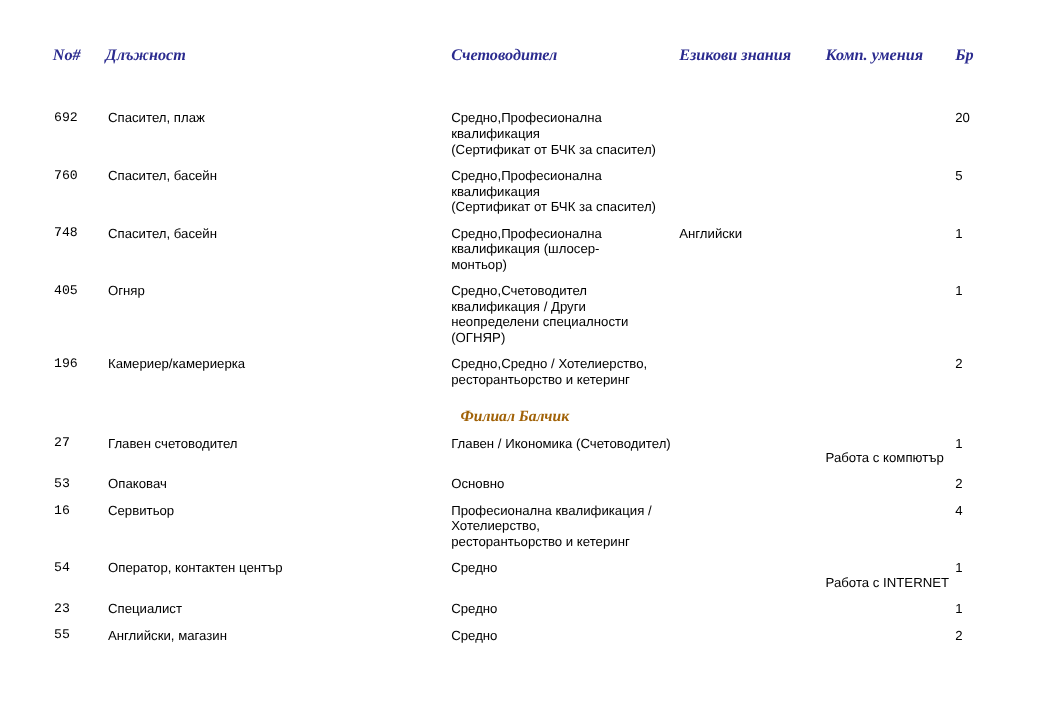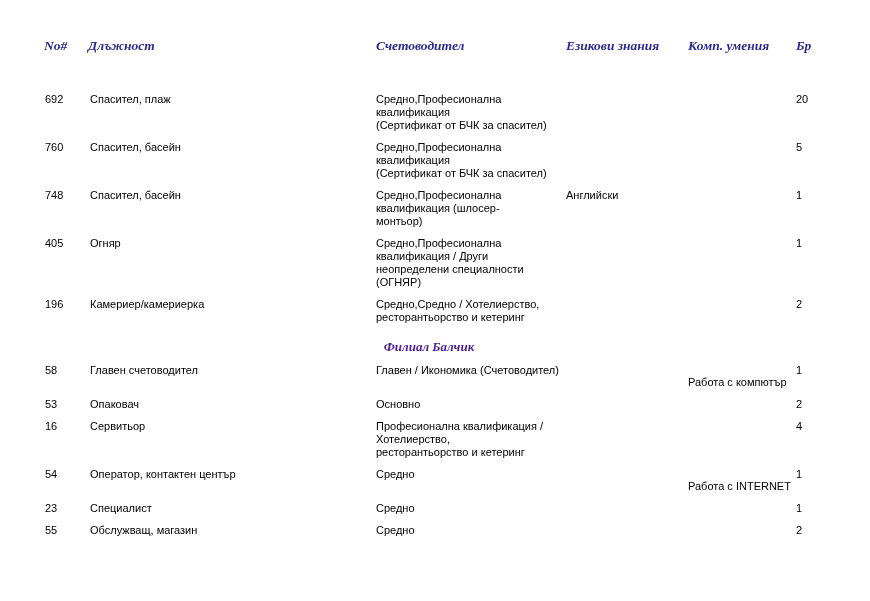--- a/index.html
+++ b/index.html
@@ -52,33 +52,33 @@
   tbody td {
     font-size: 11px;
     color: #000000;
     vertical-align: top;
     padding: 0 4px 0 0;
     line-height: 13px;
   }
   tbody tr.row td {
     padding-top: 9px;
   }
-  td.c-no-cell   { padding-left: 1px; }
+  td.c-no-cell   { padding-left: 1px; font-family: Liberation Mono, monospace; }
   td.c-pos-cell  { padding-left: 2px; }
   td.c-edu-cell  { padding-left: 0px; }
   td.c-lang-cell { padding-left: 0px; }
   td.c-comp-cell { padding-left: 0px; }
   td.c-cnt-cell  { padding-left: 0px; }
 
   tr.section td {
     font-family: "Liberation Serif", serif;
     font-style: italic;
     font-weight: bold;
     font-size: 13px;
-    color: #4c1d95;
+    color: #a16207;
     text-align: center;
     padding-top: 16px;
     padding-bottom: 2px;
   }
   .nowrapline { white-space: pre-line; }
   .comp-shift { display: block; padding-top: 12px; }
 </style>
 </head>
 <body>
 
@@ -126,42 +126,42 @@
         <td class="c-pos-cell">Спасител, басейн</td>
         <td class="c-edu-cell nowrapline">Средно,Професионална квалификация (шлосер-
 монтьор)</td>
         <td class="c-lang-cell">Английски</td>
         <td class="c-comp-cell"></td>
         <td class="c-cnt-cell">1</td>
       </tr>
       <tr class="row">
         <td class="c-no-cell">405</td>
         <td class="c-pos-cell">Огняр</td>
-        <td class="c-edu-cell nowrapline">Средно,Професионална квалификация / Други
+        <td class="c-edu-cell nowrapline">Средно,Счетоводител квалификация / Други
 неопределени специалности (ОГНЯР)</td>
         <td class="c-lang-cell"></td>
         <td class="c-comp-cell"></td>
         <td class="c-cnt-cell">1</td>
       </tr>
       <tr class="row">
         <td class="c-no-cell">196</td>
         <td class="c-pos-cell">Камериер/камериерка</td>
         <td class="c-edu-cell nowrapline">Средно,Средно / Хотелиерство,
 ресторантьорство и кетеринг</td>
         <td class="c-lang-cell"></td>
         <td class="c-comp-cell"></td>
         <td class="c-cnt-cell">2</td>
       </tr>
 
       <tr class="section">
         <td colspan="6">Филиал Балчик</td>
       </tr>
 
       <tr class="row">
-        <td class="c-no-cell">58</td>
+        <td class="c-no-cell">27</td>
         <td class="c-pos-cell">Главен счетоводител</td>
         <td class="c-edu-cell nowrapline">Главен / Икономика (Счетоводител)</td>
         <td class="c-lang-cell"></td>
         <td class="c-comp-cell">
             <span class="comp-shift">Работа с компютър</span>
           </td>
         <td class="c-cnt-cell">1</td>
       </tr>
       <tr class="row">
         <td class="c-no-cell">53</td>
@@ -193,21 +193,21 @@
       <tr class="row">
         <td class="c-no-cell">23</td>
         <td class="c-pos-cell">Специалист</td>
         <td class="c-edu-cell nowrapline">Средно</td>
         <td class="c-lang-cell"></td>
         <td class="c-comp-cell"></td>
         <td class="c-cnt-cell">1</td>
       </tr>
       <tr class="row">
         <td class="c-no-cell">55</td>
-        <td class="c-pos-cell">Обслужващ, магазин</td>
+        <td class="c-pos-cell">Английски, магазин</td>
         <td class="c-edu-cell nowrapline">Средно</td>
         <td class="c-lang-cell"></td>
         <td class="c-comp-cell"></td>
         <td class="c-cnt-cell">2</td>
       </tr>
     </tbody>
   </table>
 </div>
 
 </body></html>

